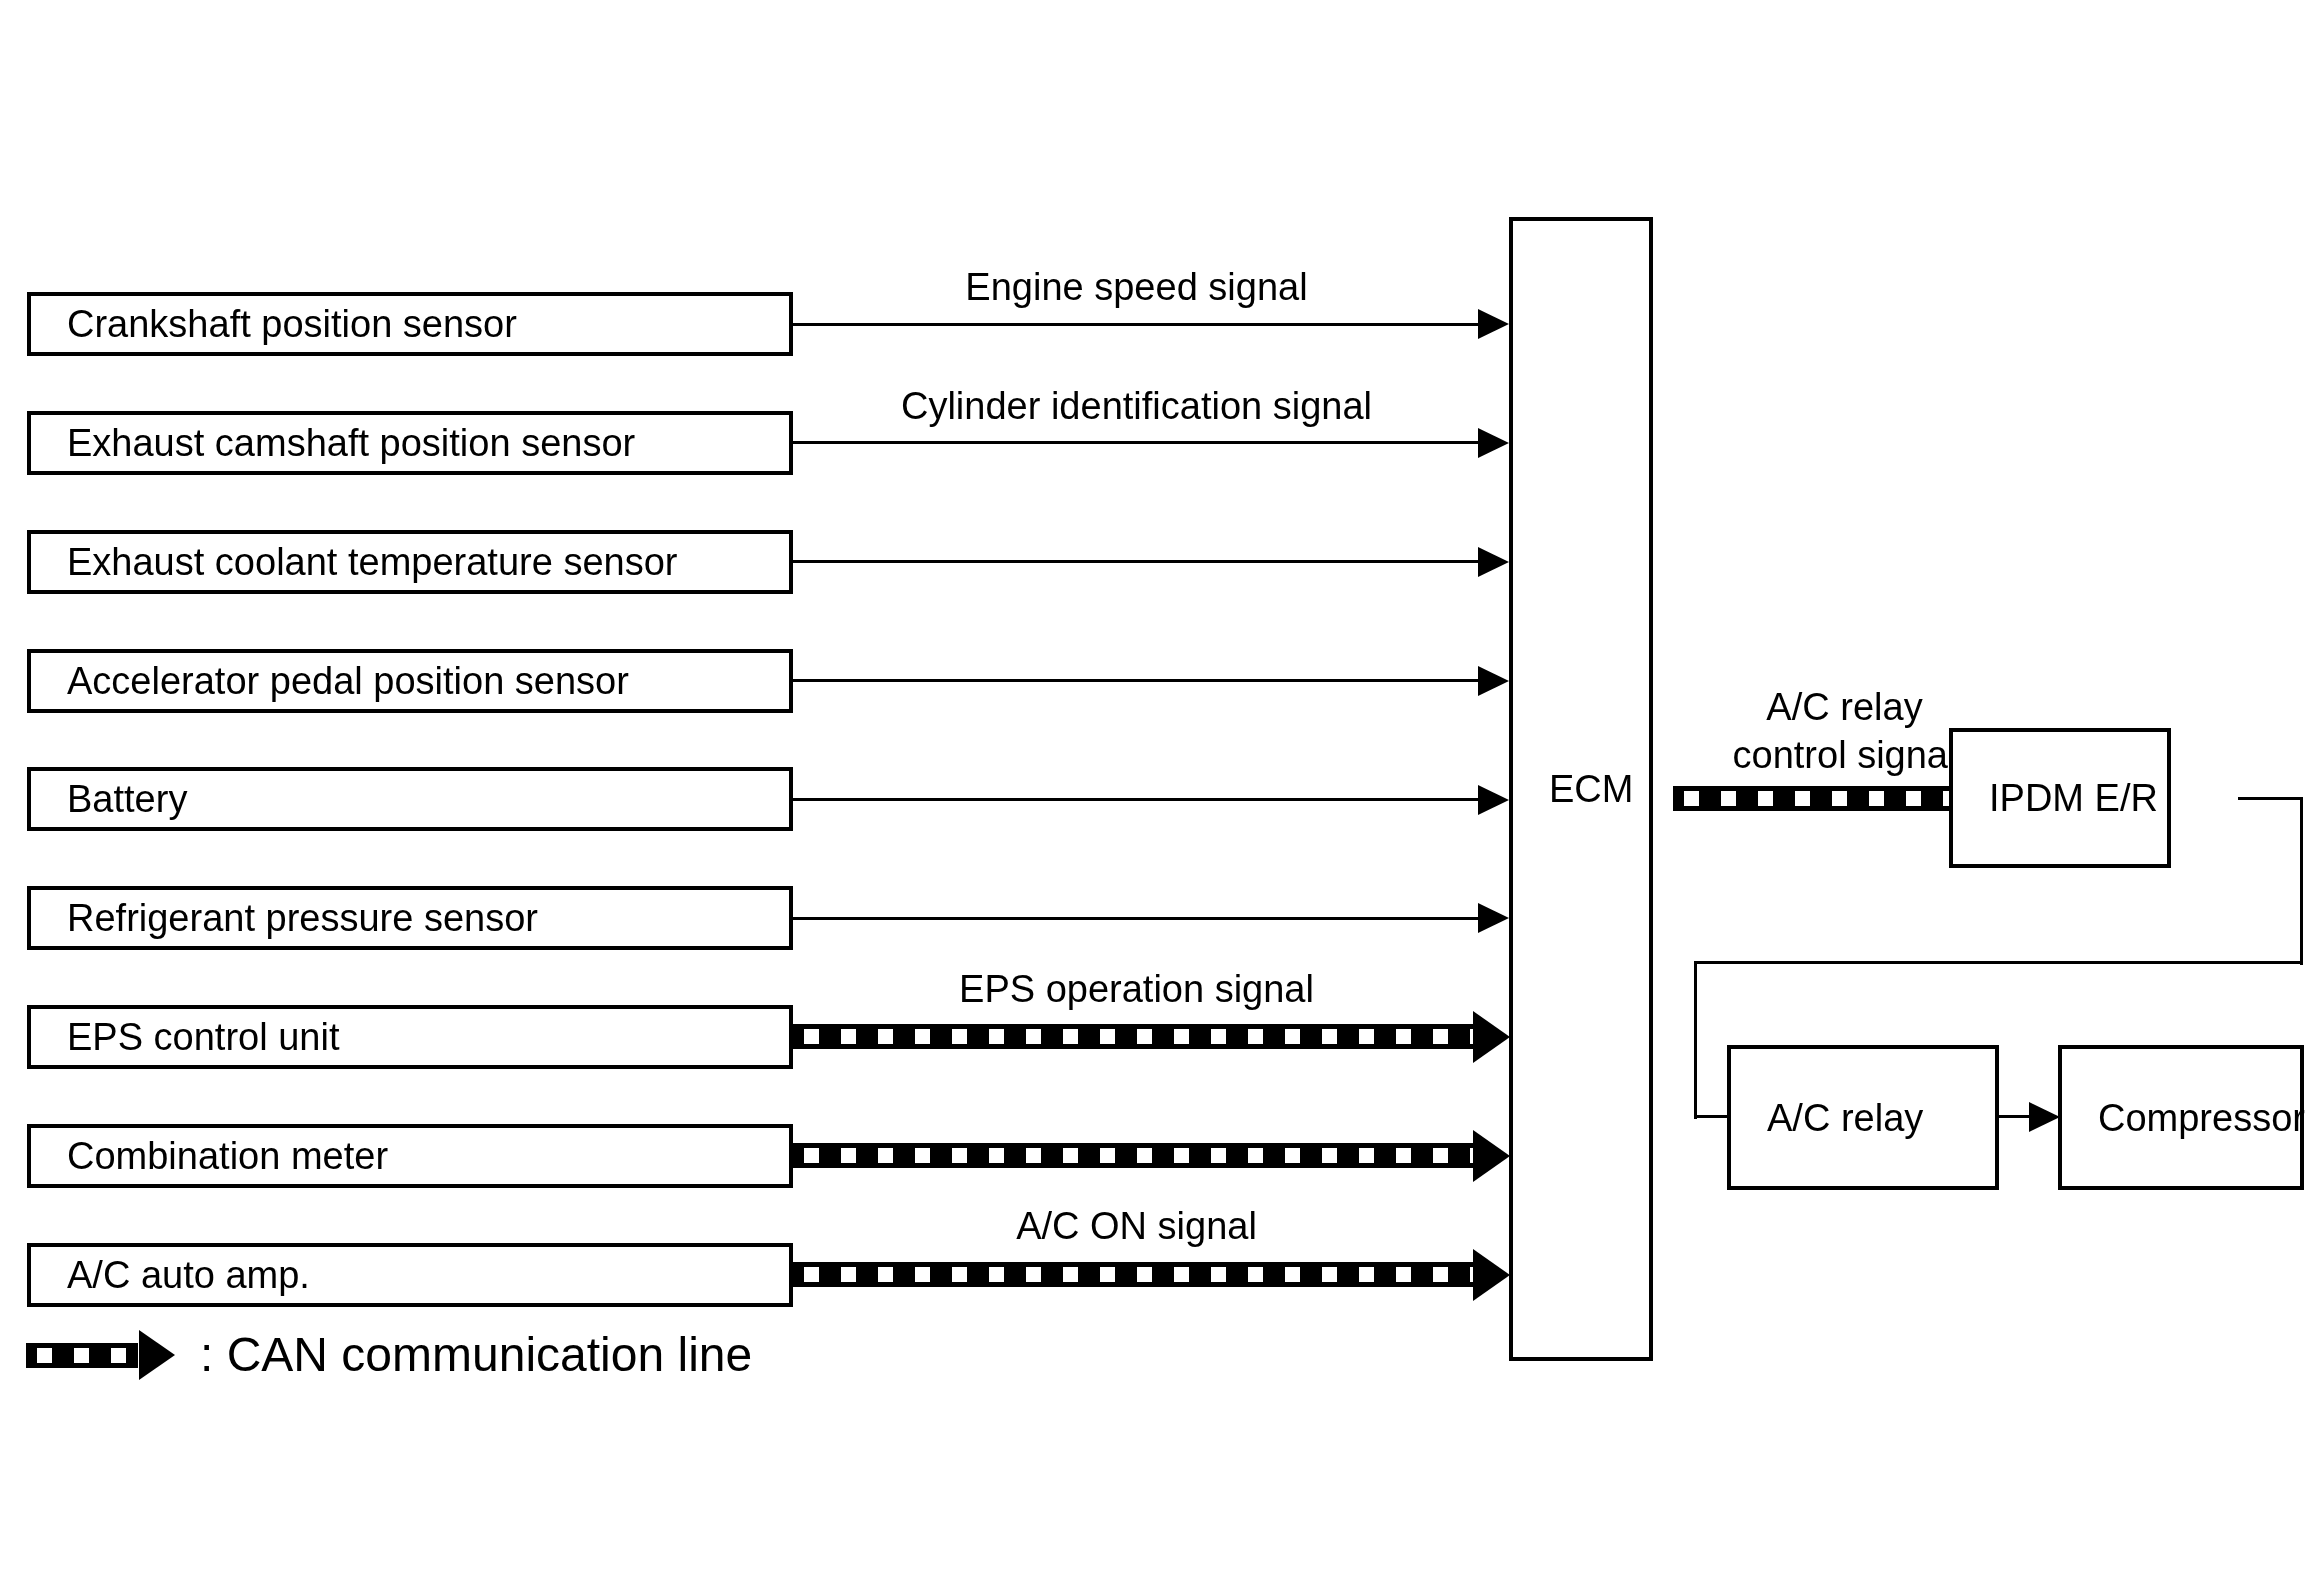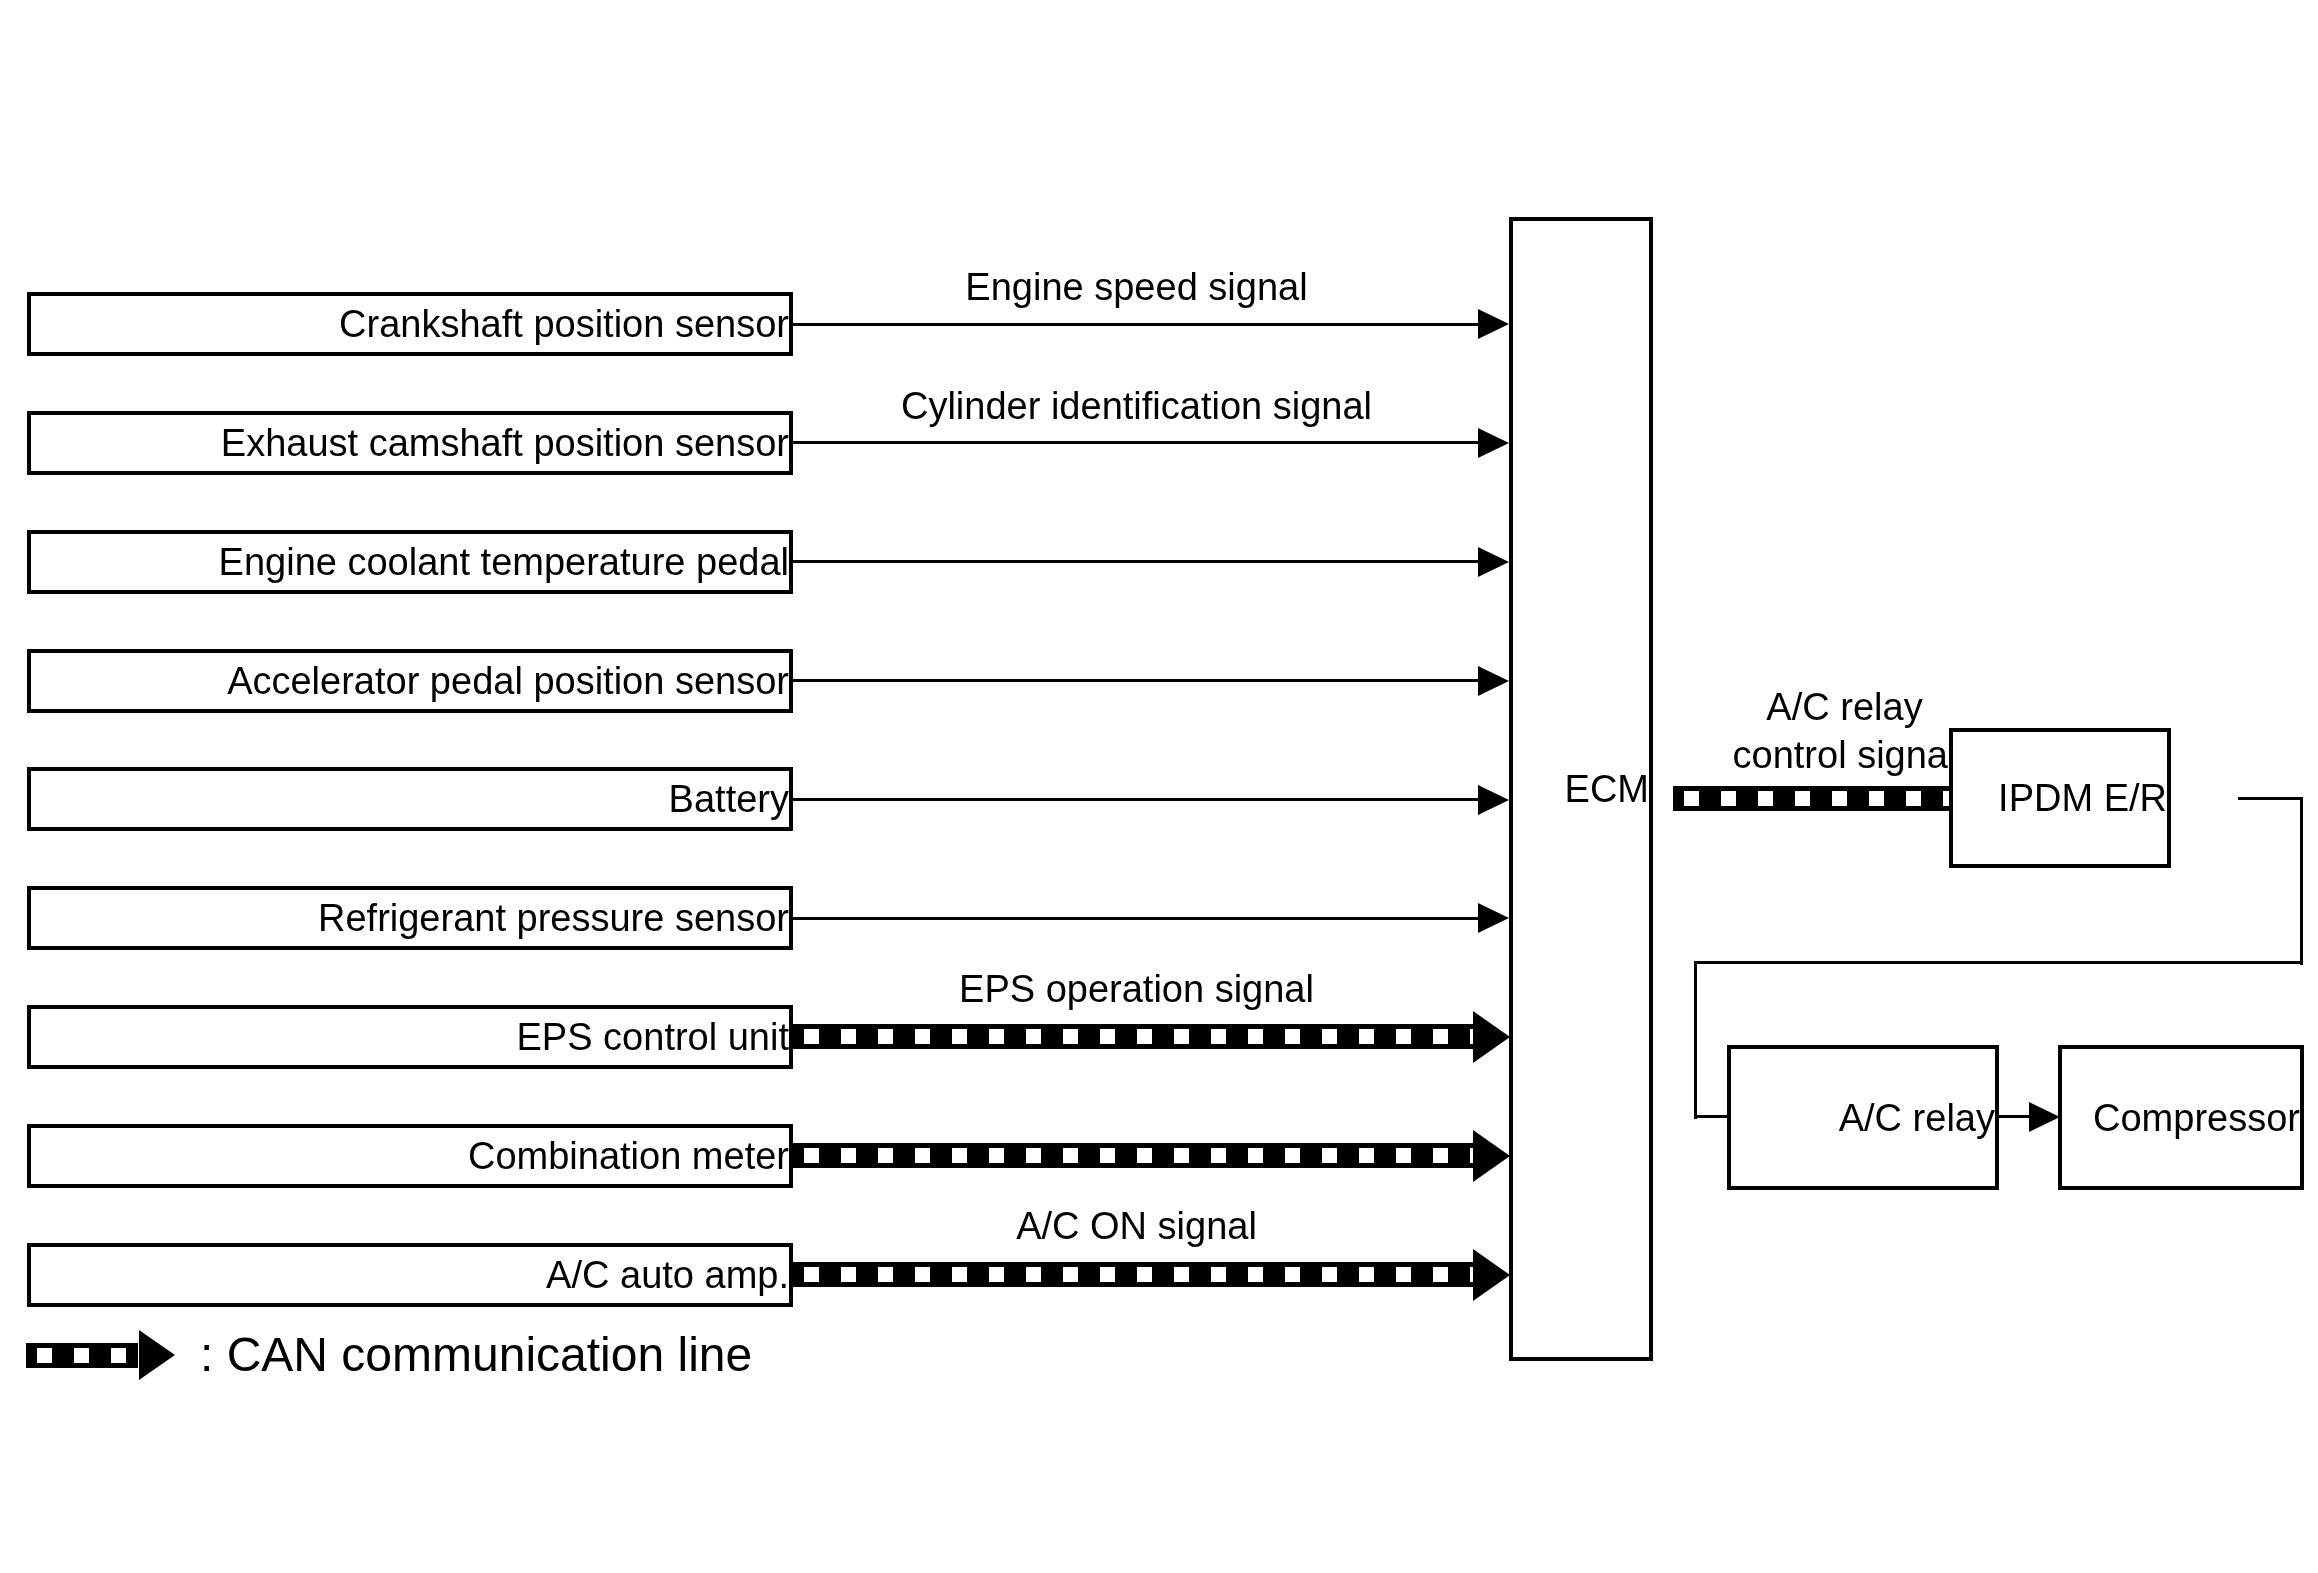--- a/index.html
+++ b/index.html
@@ -18,21 +18,21 @@
     overflow: hidden;
     color: #000;
   }
   .box {
     position: absolute;
     box-sizing: border-box;
     border: 4px solid #000;
     background: #fff;
     display: flex;
     align-items: center;
-    justify-content: flex-end;
+    justify-content: flex-start;
     font-size: 38px;
     line-height: 1;
     text-align: center;
     white-space: nowrap;
     padding-left: 36px;
   }
   
   .src { left: 27px; width: 766px; height: 64px; }
   
   .shaft {
@@ -101,21 +101,21 @@
 
 <div id="canvas">
 
   <div class="box src" style="top:292px">
       <span>Crankshaft position sensor</span>
     </div>
   <div class="box src" style="top:411px">
       <span>Exhaust camshaft position sensor</span>
     </div>
   <div class="box src" style="top:530px">
-      <span>Engine coolant temperature pedal</span>
+      <span>Exhaust coolant temperature sensor</span>
     </div>
   <div class="box src" style="top:649px">
       <span>Accelerator pedal position sensor</span>
     </div>
   <div class="box src" style="top:767px">
       <span>Battery</span>
     </div>
   <div class="box src" style="top:886px">
       <span>Refrigerant pressure sensor</span>
     </div>

